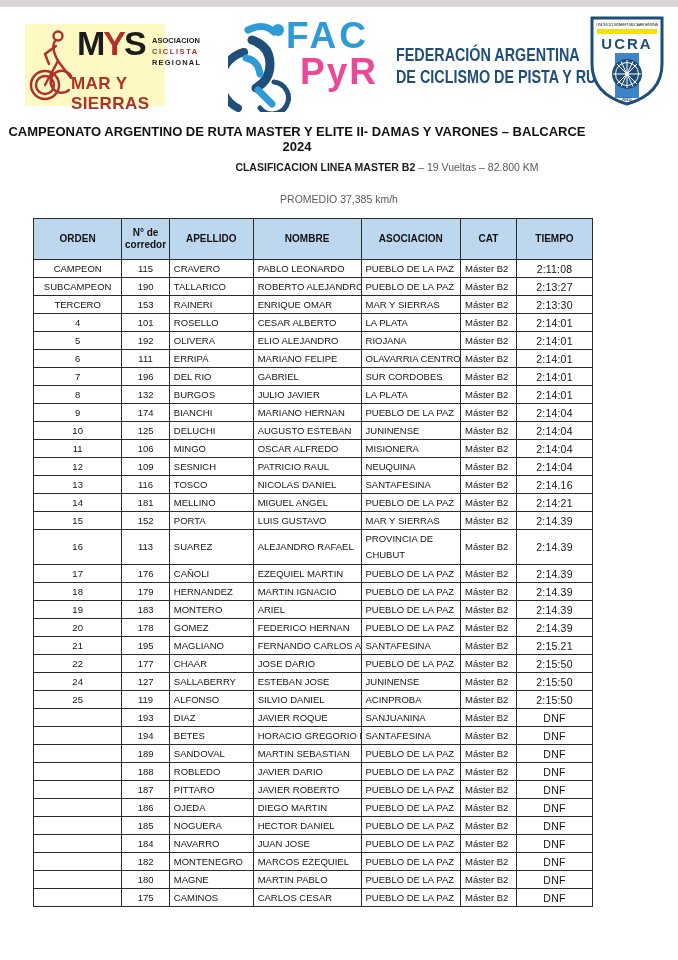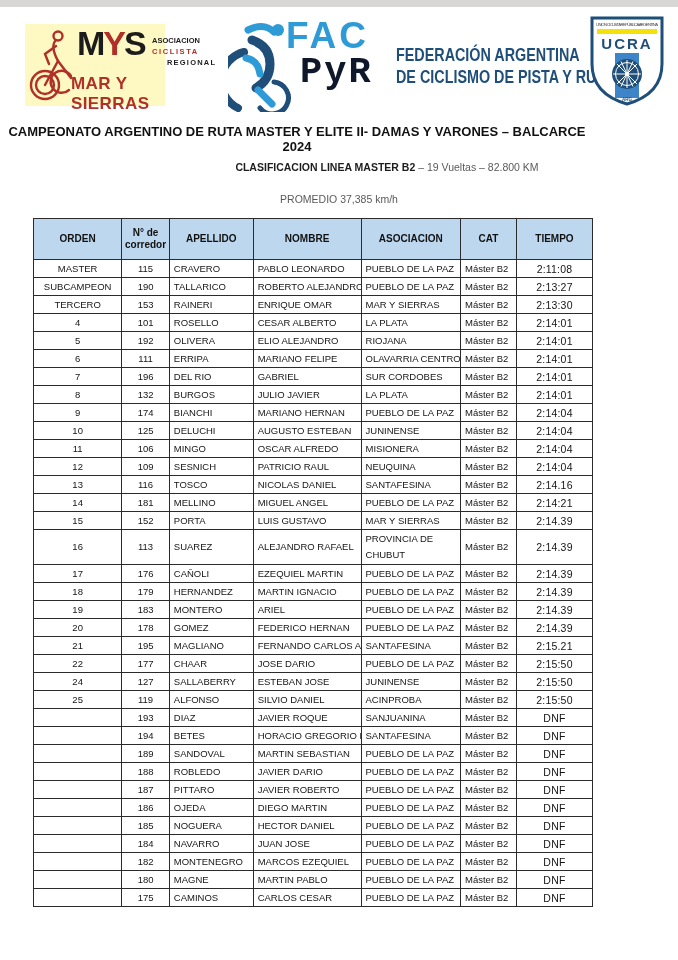--- a/index.html
+++ b/index.html
@@ -9,28 +9,28 @@
 
   
   .mys{position:absolute;left:25px;top:24px;width:140px;height:82px;background:#fef9c3;}
   .mys-cyclist{position:absolute;left:0px;top:4px;}
   .mys-acronym{position:absolute;left:52px;top:2px;font-size:34px;font-weight:800;letter-spacing:-2px;line-height:34px;}
   .mys-acronym .dark{color:#1c1c1c;}
   .mys-acronym .red{color:#b03028;}
   .mys-col{position:absolute;left:127px;top:11px;font-size:7.5px;font-weight:800;line-height:11px;}
   .mys-col .l1{color:#1c1c1c;}
   .mys-col .l2{color:#b03028;letter-spacing:1.6px;}
-  .mys-col .l3{color:#1c1c1c;letter-spacing:1.2px;margin-left:15px;}
+  .mys-col .l3{color:#1c1c1c;letter-spacing:1.2px;}
   .mys-bottom{position:absolute;left:46px;top:50px;font-size:17px;font-weight:800;color:#b03028;letter-spacing:.4px;}
 
   
   .fac{position:absolute;left:228px;top:20px;width:170px;height:92px;}
   .fac-cyclist{position:absolute;left:0;top:0;}
   .fac-top{position:absolute;left:58px;top:-4px;font-size:37px;font-weight:800;color:#2e9bd6;letter-spacing:3px;line-height:40px;}
-  .fac-bottom{position:absolute;left:72px;top:32px;font-size:37px;font-weight:800;color:#0f172a;letter-spacing:2px;line-height:40px;font-family:Liberation Mono, monospace;}
+  .fac-bottom{position:absolute;left:72px;top:32px;font-size:37px;font-weight:800;color:#ec4899;letter-spacing:2px;line-height:40px;}
 
   .fed{position:absolute;left:396px;top:44px;color:#1f4e79;font-weight:700;font-size:17.5px;line-height:22px;
        transform:scaleX(.82);transform-origin:left top;white-space:nowrap;}
 
   
   .ucra{position:absolute;left:588px;top:12px;width:78px;height:96px;}
 
   
   .title{position:absolute;left:0;top:124px;width:594px;text-align:center;
          font-size:13px;font-weight:700;color:#111;}
@@ -141,21 +141,21 @@
           <th>N° de corredor</th>
           <th>APELLIDO</th>
           <th>NOMBRE</th>
           <th>ASOCIACION</th>
           <th>CAT</th>
           <th>TIEMPO</th>
         </tr>
     </thead>
     <tbody>
         <tr>
-          <td class="col0 ctr">MASTER</td>
+          <td class="col0 ctr">CAMPEON</td>
           <td class="col1 ctr">115</td>
           <td class="col2 lft">CRAVERO</td>
           <td class="col3 lft">PABLO LEONARDO</td>
           <td class="col4 lft">PUEBLO DE LA PAZ</td>
           <td class="col5 lft">Máster B2</td>
           <td class="col6 ctr">2:11:08</td>
         </tr>
         <tr>
           <td class="col0 ctr">SUBCAMPEON</td>
           <td class="col1 ctr">190</td>

